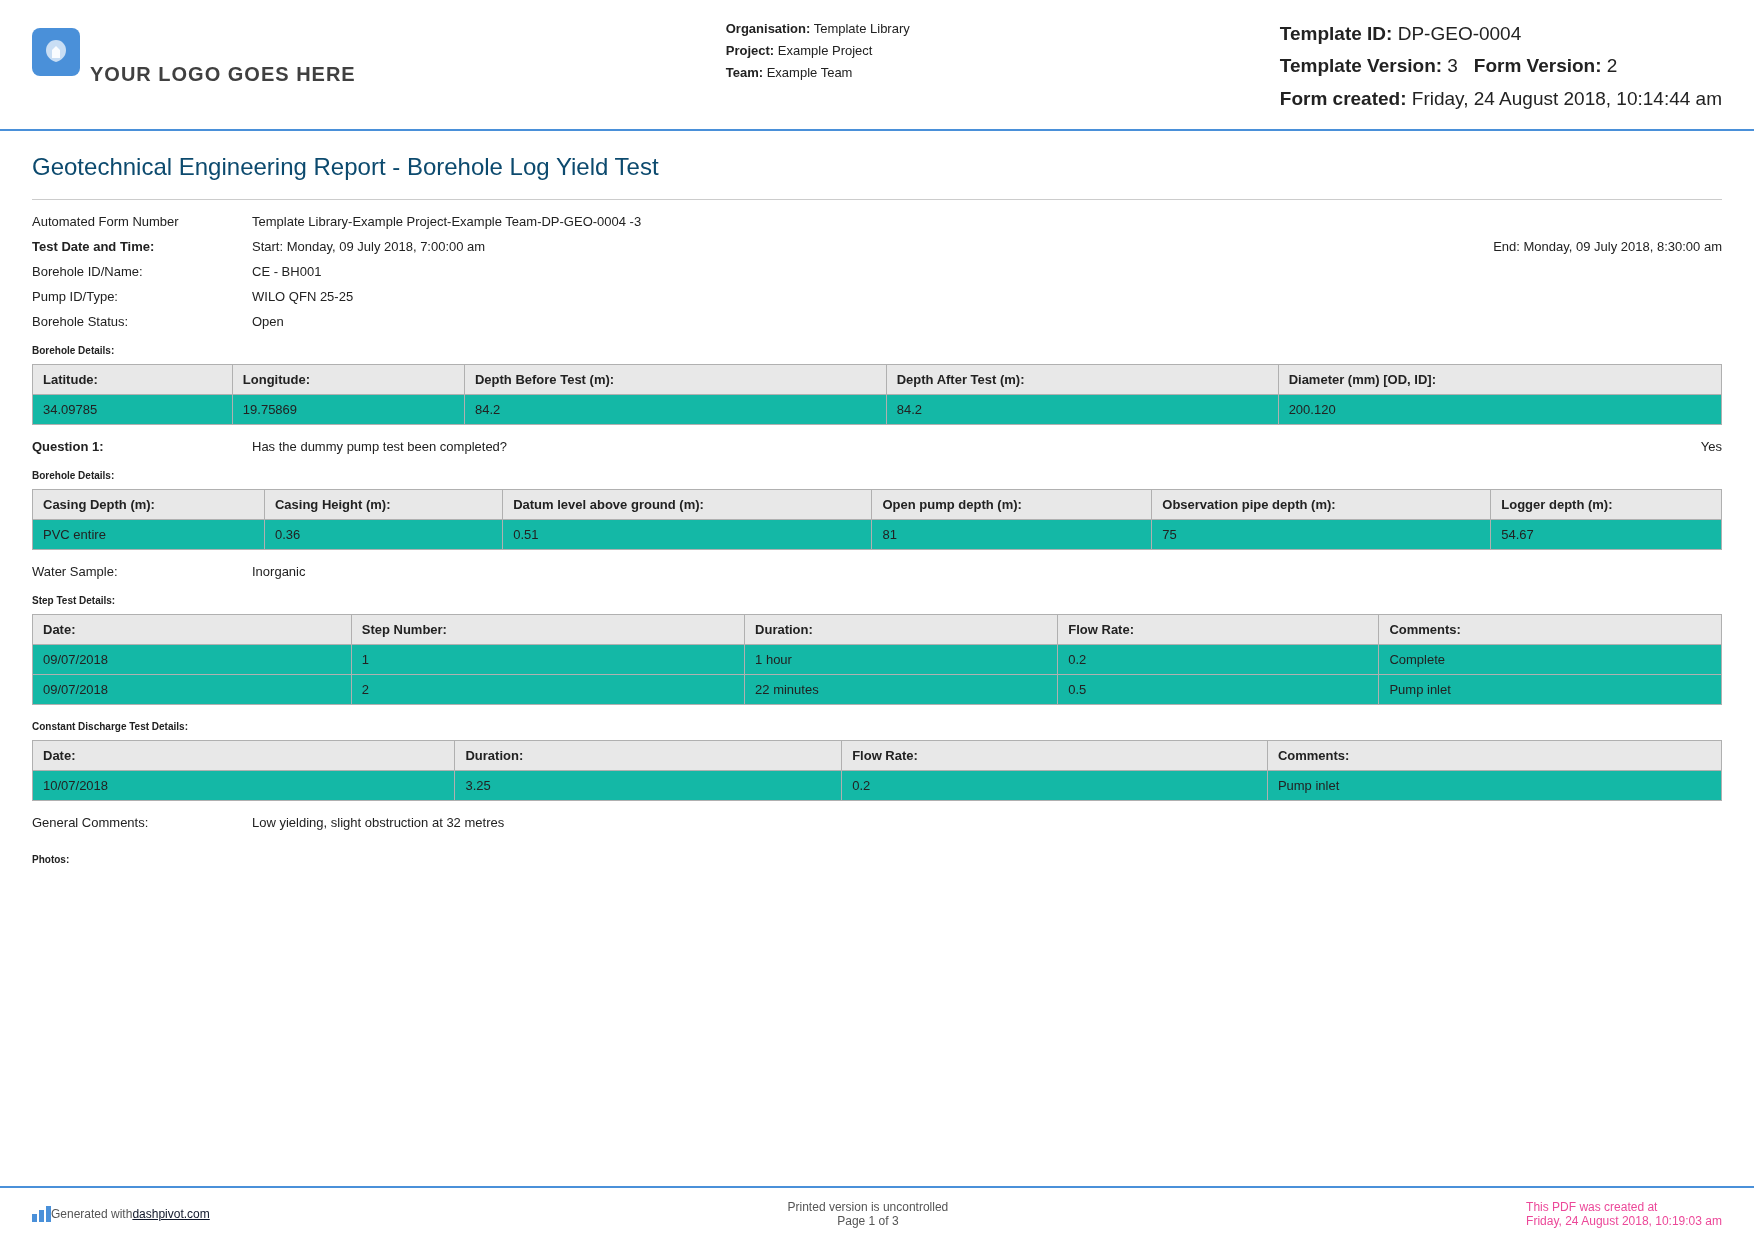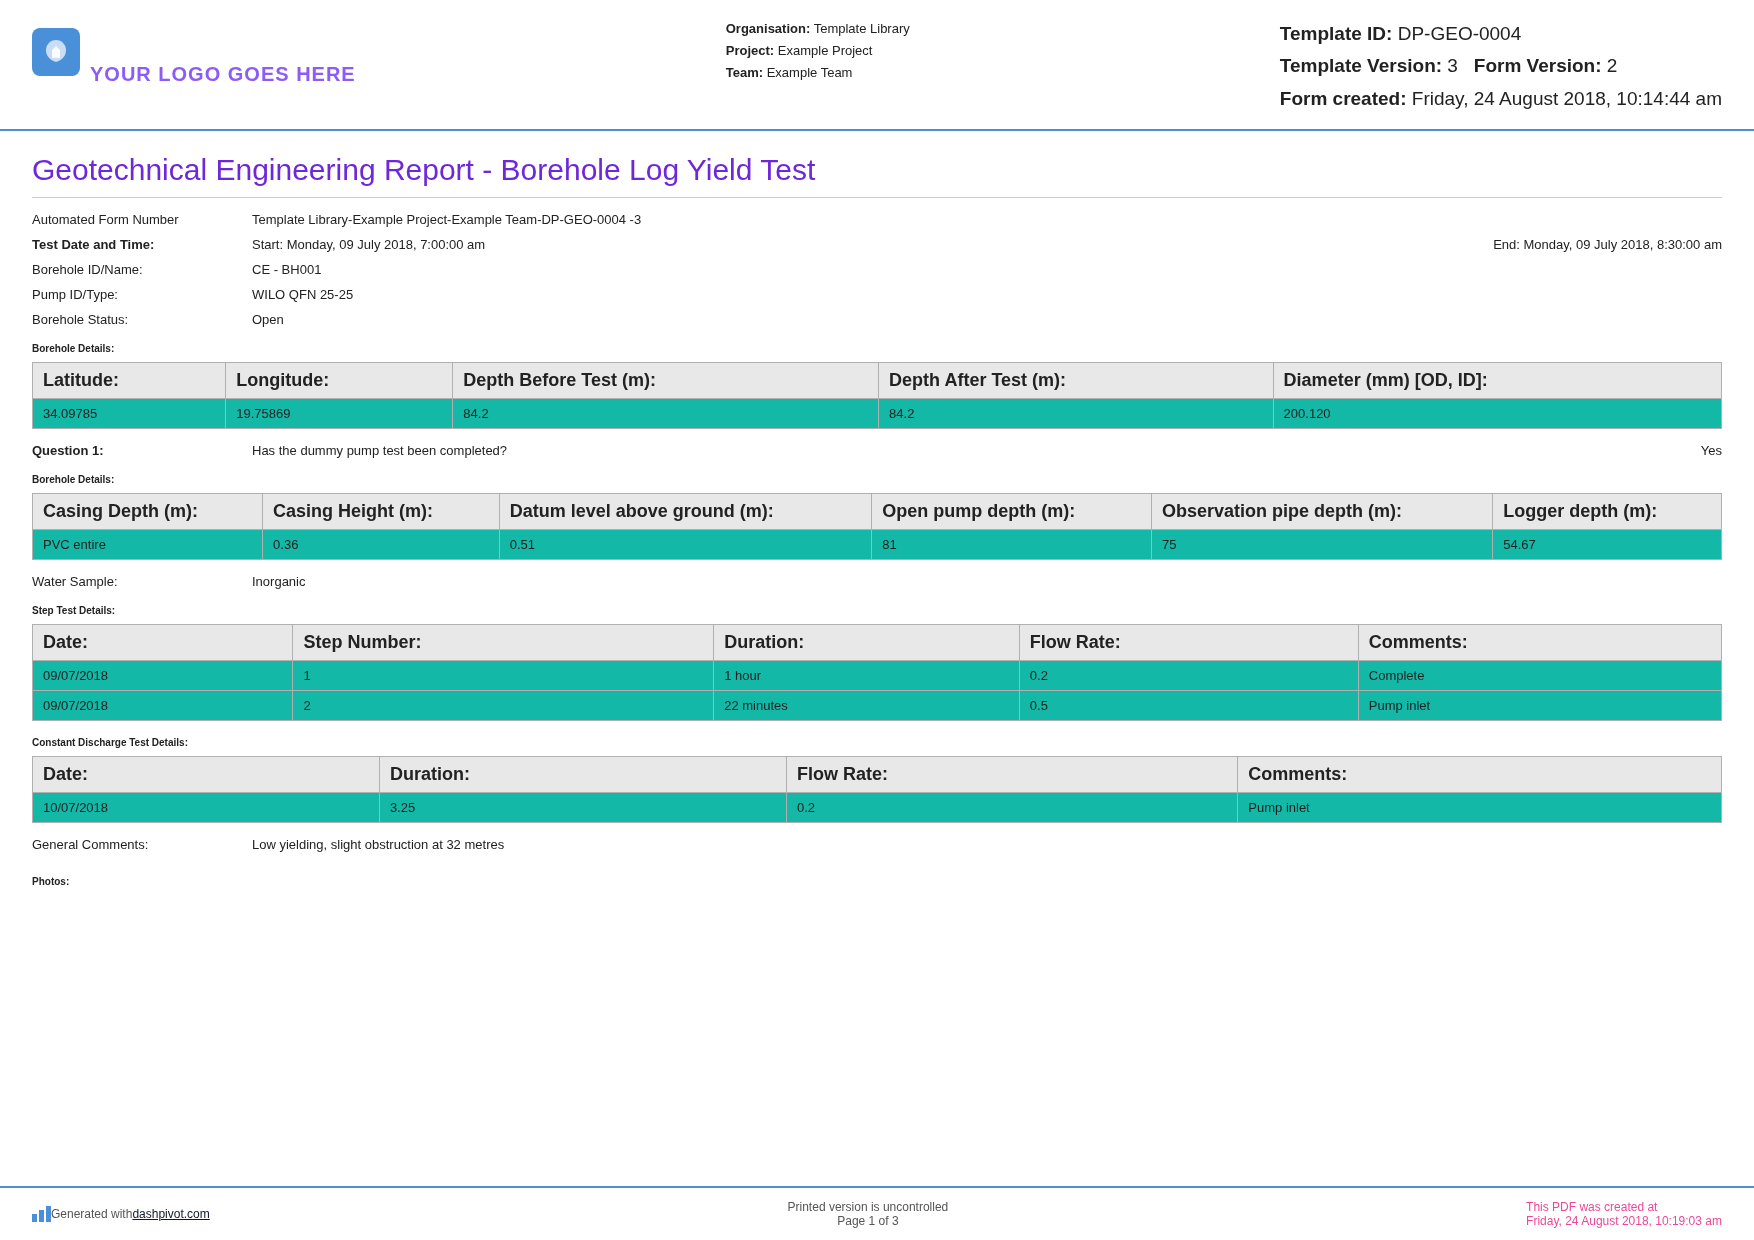--- a/index.html
+++ b/index.html
@@ -5,45 +5,45 @@
     * { box-sizing: border-box; margin: 0; padding: 0; }
     body { font-family: Arial, sans-serif; font-size: 13px; color: #222; background: #fff; }
 
     .page { width: 1754px; min-height: 1240px; padding: 0; position: relative; }
 
     
     .header { display: flex; justify-content: space-between; align-items: flex-start; padding: 18px 32px 14px 32px; border-bottom: 2px solid #4a90d9; }
     .header-logo { display: flex; align-items: center; gap: 10px; }
     .logo-icon { width: 48px; height: 48px; background: #4a90d9; border-radius: 8px; display: flex; align-items: center; justify-content: center; }
     .logo-icon svg { width: 32px; height: 32px; fill: white; }
-    .logo-text { font-size: 20px; font-weight: bold; color: #8b5cf6; letter-spacing: 1px; margin-top: 45px; }
+    .logo-text { font-size: 20px; font-weight: bold; color: #404040; letter-spacing: 1px; margin-top: 45px; }
     .header-center { text-align: left; font-size: 13px; line-height: 1.7; }
     .header-center span.label { font-weight: bold; }
     .header-right { text-align: left; font-size: 19px; line-height: 1.7; }
     .header-right span.label { font-weight: bold; }
 
     
     .content { padding: 22px 32px 20px 32px; }
 
-    .report-title { font-size: 30px; font-weight: normal; color: #6d28d9; margin-bottom: 14px; border-bottom: 1px solid #ccc; padding-bottom: 10px; }
+    .report-title { font-size: 24px; font-weight: normal; color: #0c4a6e; margin-bottom: 14px; border-bottom: 1px solid #ccc; padding-bottom: 18px; }
 
     .field-row { display: flex; align-items: flex-start; margin-bottom: 10px; }
     .field-label { font-weight: normal; min-width: 220px; font-size: 13px; }
     .field-value { font-size: 13px; }
 
     .field-row-wide { display: flex; align-items: flex-start; margin-bottom: 10px; }
     .field-label-wide { font-weight: bold; min-width: 220px; font-size: 13px; }
     .field-value-wide { font-size: 13px; flex: 1; }
     .field-value-end { font-size: 13px; }
 
     .section-title { font-weight: bold; font-size: 10px; margin-top: 16px; margin-bottom: 8px; }
 
     
     table { width: 100%; border-collapse: collapse; margin-bottom: 14px; }
-    th { background: #e8e8e8; border: 1px solid #b0b0b0; padding: 7px 10px; font-weight: bold; font-size: 18px; text-align: left; }
+    th { background: #e8e8e8; border: 1px solid #b0b0b0; padding: 7px 10px; font-weight: bold; font-size: 13px; text-align: left; }
     td { border: 1px solid #b0b0b0; padding: 7px 10px; font-size: 13px; background: #14b8a6; }
 
     
     .footer { position: absolute; bottom: 0; left: 0; right: 0; border-top: 2px solid #4a90d9; display: flex; justify-content: space-between; align-items: center; padding: 12px 32px; background: #fff; }
     .footer-left { display: flex; align-items: center; font-size: 12px; color: #555; }
     .footer-left a { color: #0f172a; text-decoration: underline; }
     .footer-center { font-size: 12px; color: #555; text-align: center; }
     .footer-right { font-size: 12px; color: #ec4899; text-align: left; }
 
     .bar-icon { display: flex; align-items: flex-end; gap: 2px; }

